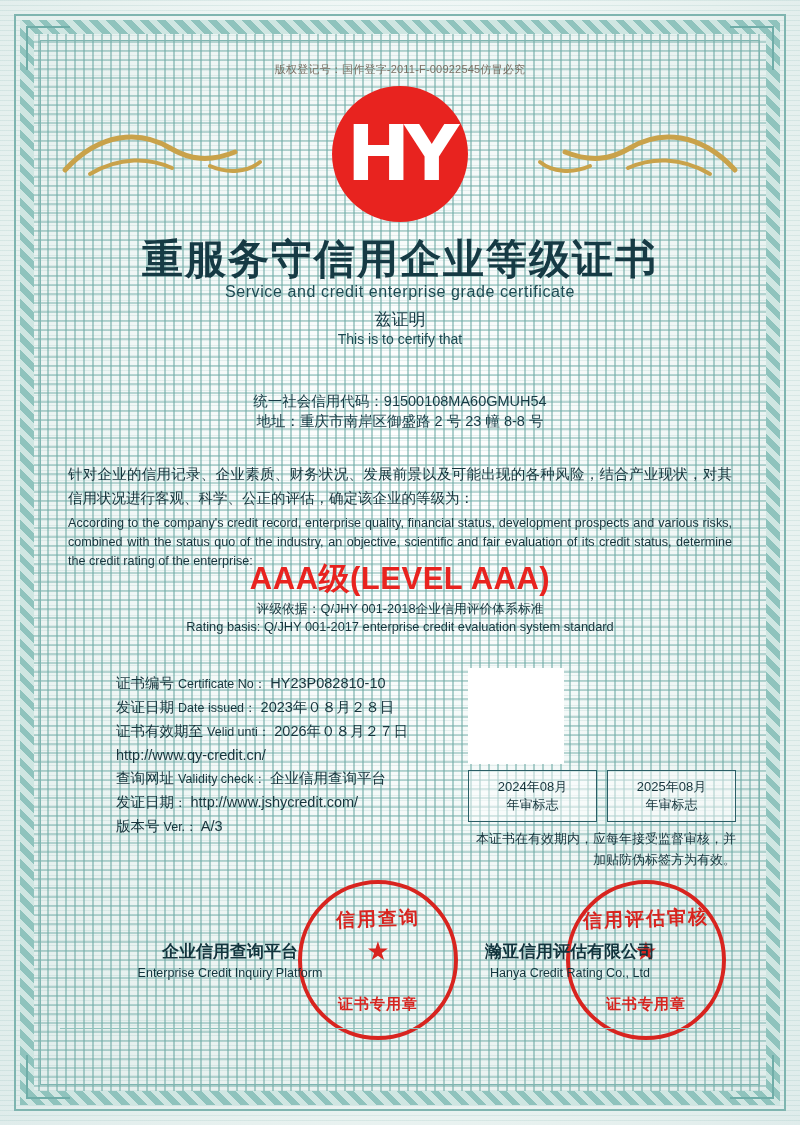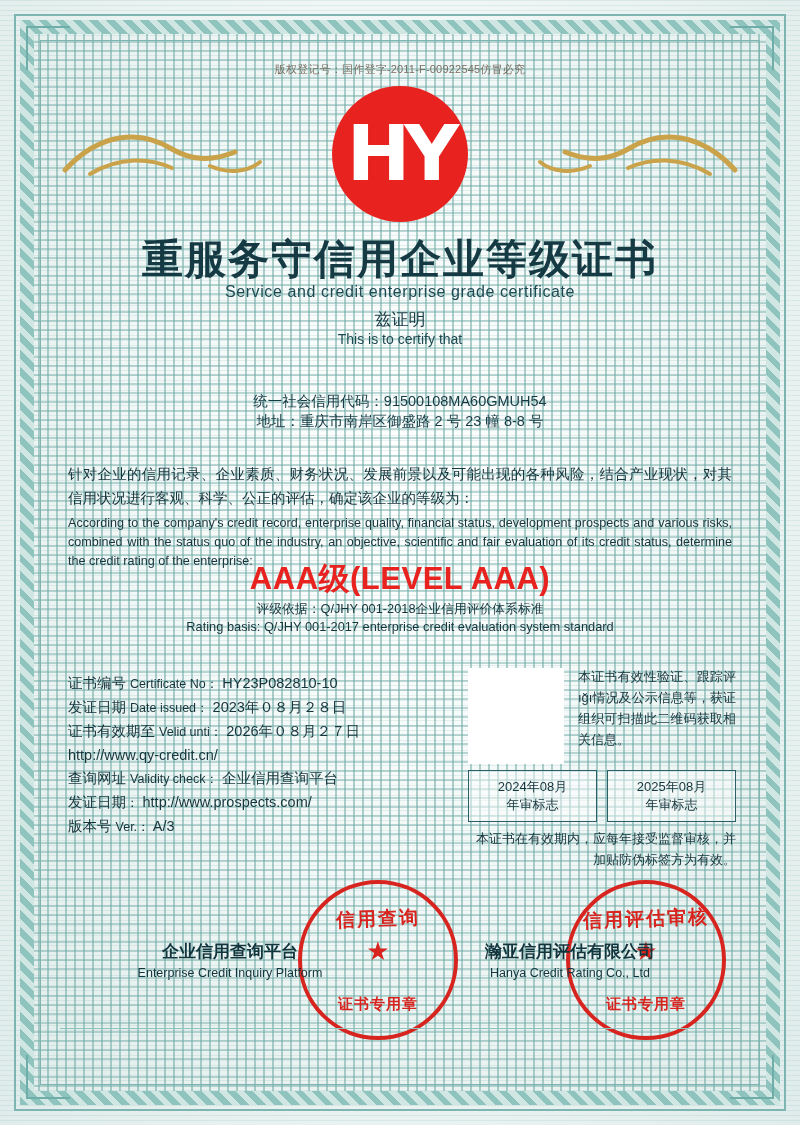--- a/index.html
+++ b/index.html
@@ -226,21 +226,21 @@
 
   .details {
     position: absolute;
     left: 68px;
     top: 672px;
     width: 380px;
     color: #16343c;
     font-size: 14.5px;
     line-height: 23px;
   }
-  .details .row { white-space: nowrap; }
+  .details .row { white-space: nowrap; padding-left: 48px; }
   .details .lab-en { font-size: 12.5px; }
   .details .val { font-weight: normal; }
 
   .qr {
     position: absolute;
     left: 468px;
     top: 668px;
     width: 96px;
     height: 96px;
     background: #ffffff;
@@ -440,21 +440,21 @@
     <div class="row">
       <span class="val">http://www.qy-credit.cn/</span>
     </div>
     <div class="row">
       <span>查询网址</span>
       <span class="lab-en">Validity check：</span>
       <span class="val">企业信用查询平台</span>
     </div>
     <div class="row">
       <span>发证日期</span><span class="lab-en">：</span>
-      <span class="val">http://www.prospects.com/</span>
+      <span class="val">http://www.jshycredit.com/</span>
     </div>
     <div class="row">
       <span>版本号</span>
       <span class="lab-en">Ver.：</span>
       <span class="val">A/3</span>
     </div>
   </div>
 
   <div class="qr">
     <div class="qrgrid" id="qrgrid">
@@ -1079,21 +1079,20 @@
         <i style="background: rgb(255, 255, 255);"></i>
         <i style="background: rgb(0, 0, 0);"></i>
         <i style="background: rgb(0, 0, 0);"></i>
         <i style="background: rgb(0, 0, 0);"></i>
         <i style="background: rgb(0, 0, 0);"></i>
         <i style="background: rgb(255, 255, 255);"></i>
         <i style="background: rgb(0, 0, 0);"></i>
       </div>
   </div>
 
-  <div class="qr-note">本证书有效性验证、跟踪评ığı情况及公示信息等，获证组织可扫描此二维码获取相关信息。</div>
 
   <div class="year-boxes">
     <div class="year-box">
       <span>2024年08月</span>
       <span>年审标志</span>
     </div>
     <div class="year-box">
       <span>2025年08月</span>
       <span>年审标志</span>
     </div>

